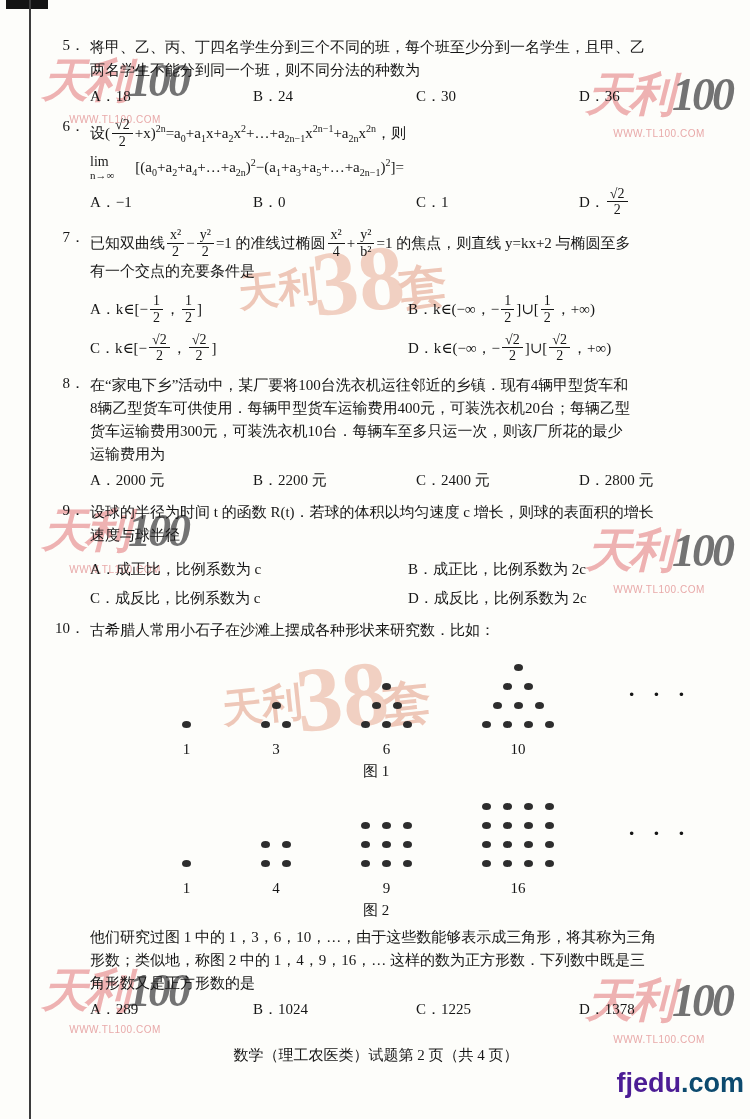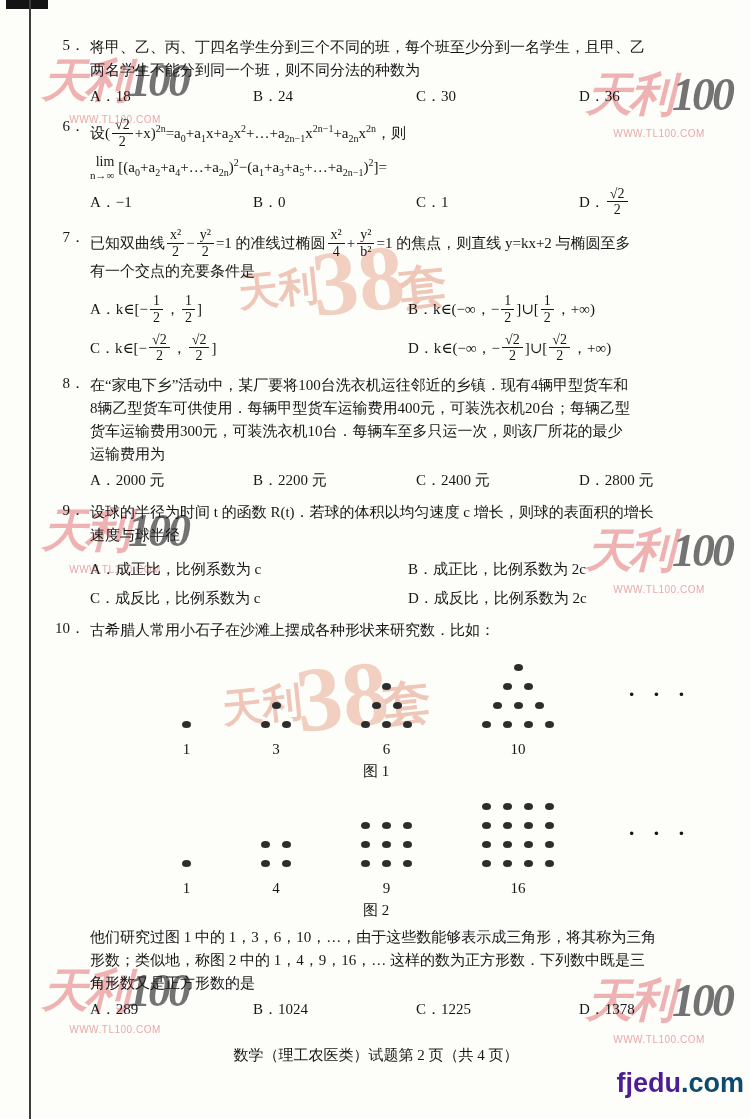--- a/index.html
+++ b/index.html
@@ -11,22 +11,22 @@
   .content{position:absolute;left:58px;top:36px;width:662px;z-index:2;}
   .q{position:relative;margin:0 0 9px 32px;font-size:15px;}
   .q-num{position:absolute;right:100%;top:0;padding-right:5px;white-space:nowrap;}
   .q-line{margin:0;line-height:23px;white-space:nowrap;font-family:Liberation Serif, serif;}
   sup{font-size:10px;}
   sub{font-size:10px;}
   .frac{display:inline-flex;flex-direction:column;align-items:center;vertical-align:middle;
         line-height:1.12;font-size:14px;margin:0 2px;transform:translateY(-1px);}
   .fn{border-bottom:1px solid #161616;padding:0 3px;}
   .fd{padding:0 3px;}
-  .lim{display:inline-flex;flex-direction:column;align-items:flex-end;vertical-align:middle;
-       line-height:1.05;margin-right:4px;font-size:14px;}
+  .lim{display:inline-flex;flex-direction:column;align-items:flex-start;vertical-align:middle;
+       line-height:1.05;margin-right:21px;font-size:14px;}
   .lim-b{font-size:11px;}
 
   .opts4{display:flex;align-items:center;margin-top:3px;line-height:23px;}
   .opts4 .opt{width:163px;flex:none;}
   .opts4 .opt:last-child{width:auto;}
   .opts2{display:grid;grid-template-columns:318px 1fr;row-gap:6px;align-items:center;
          margin-top:11px;line-height:23px;}
 
   .dotfig{margin:16px 0 6px;}
   .dot-groups{display:flex;align-items:flex-end;padding-left:86px;}

